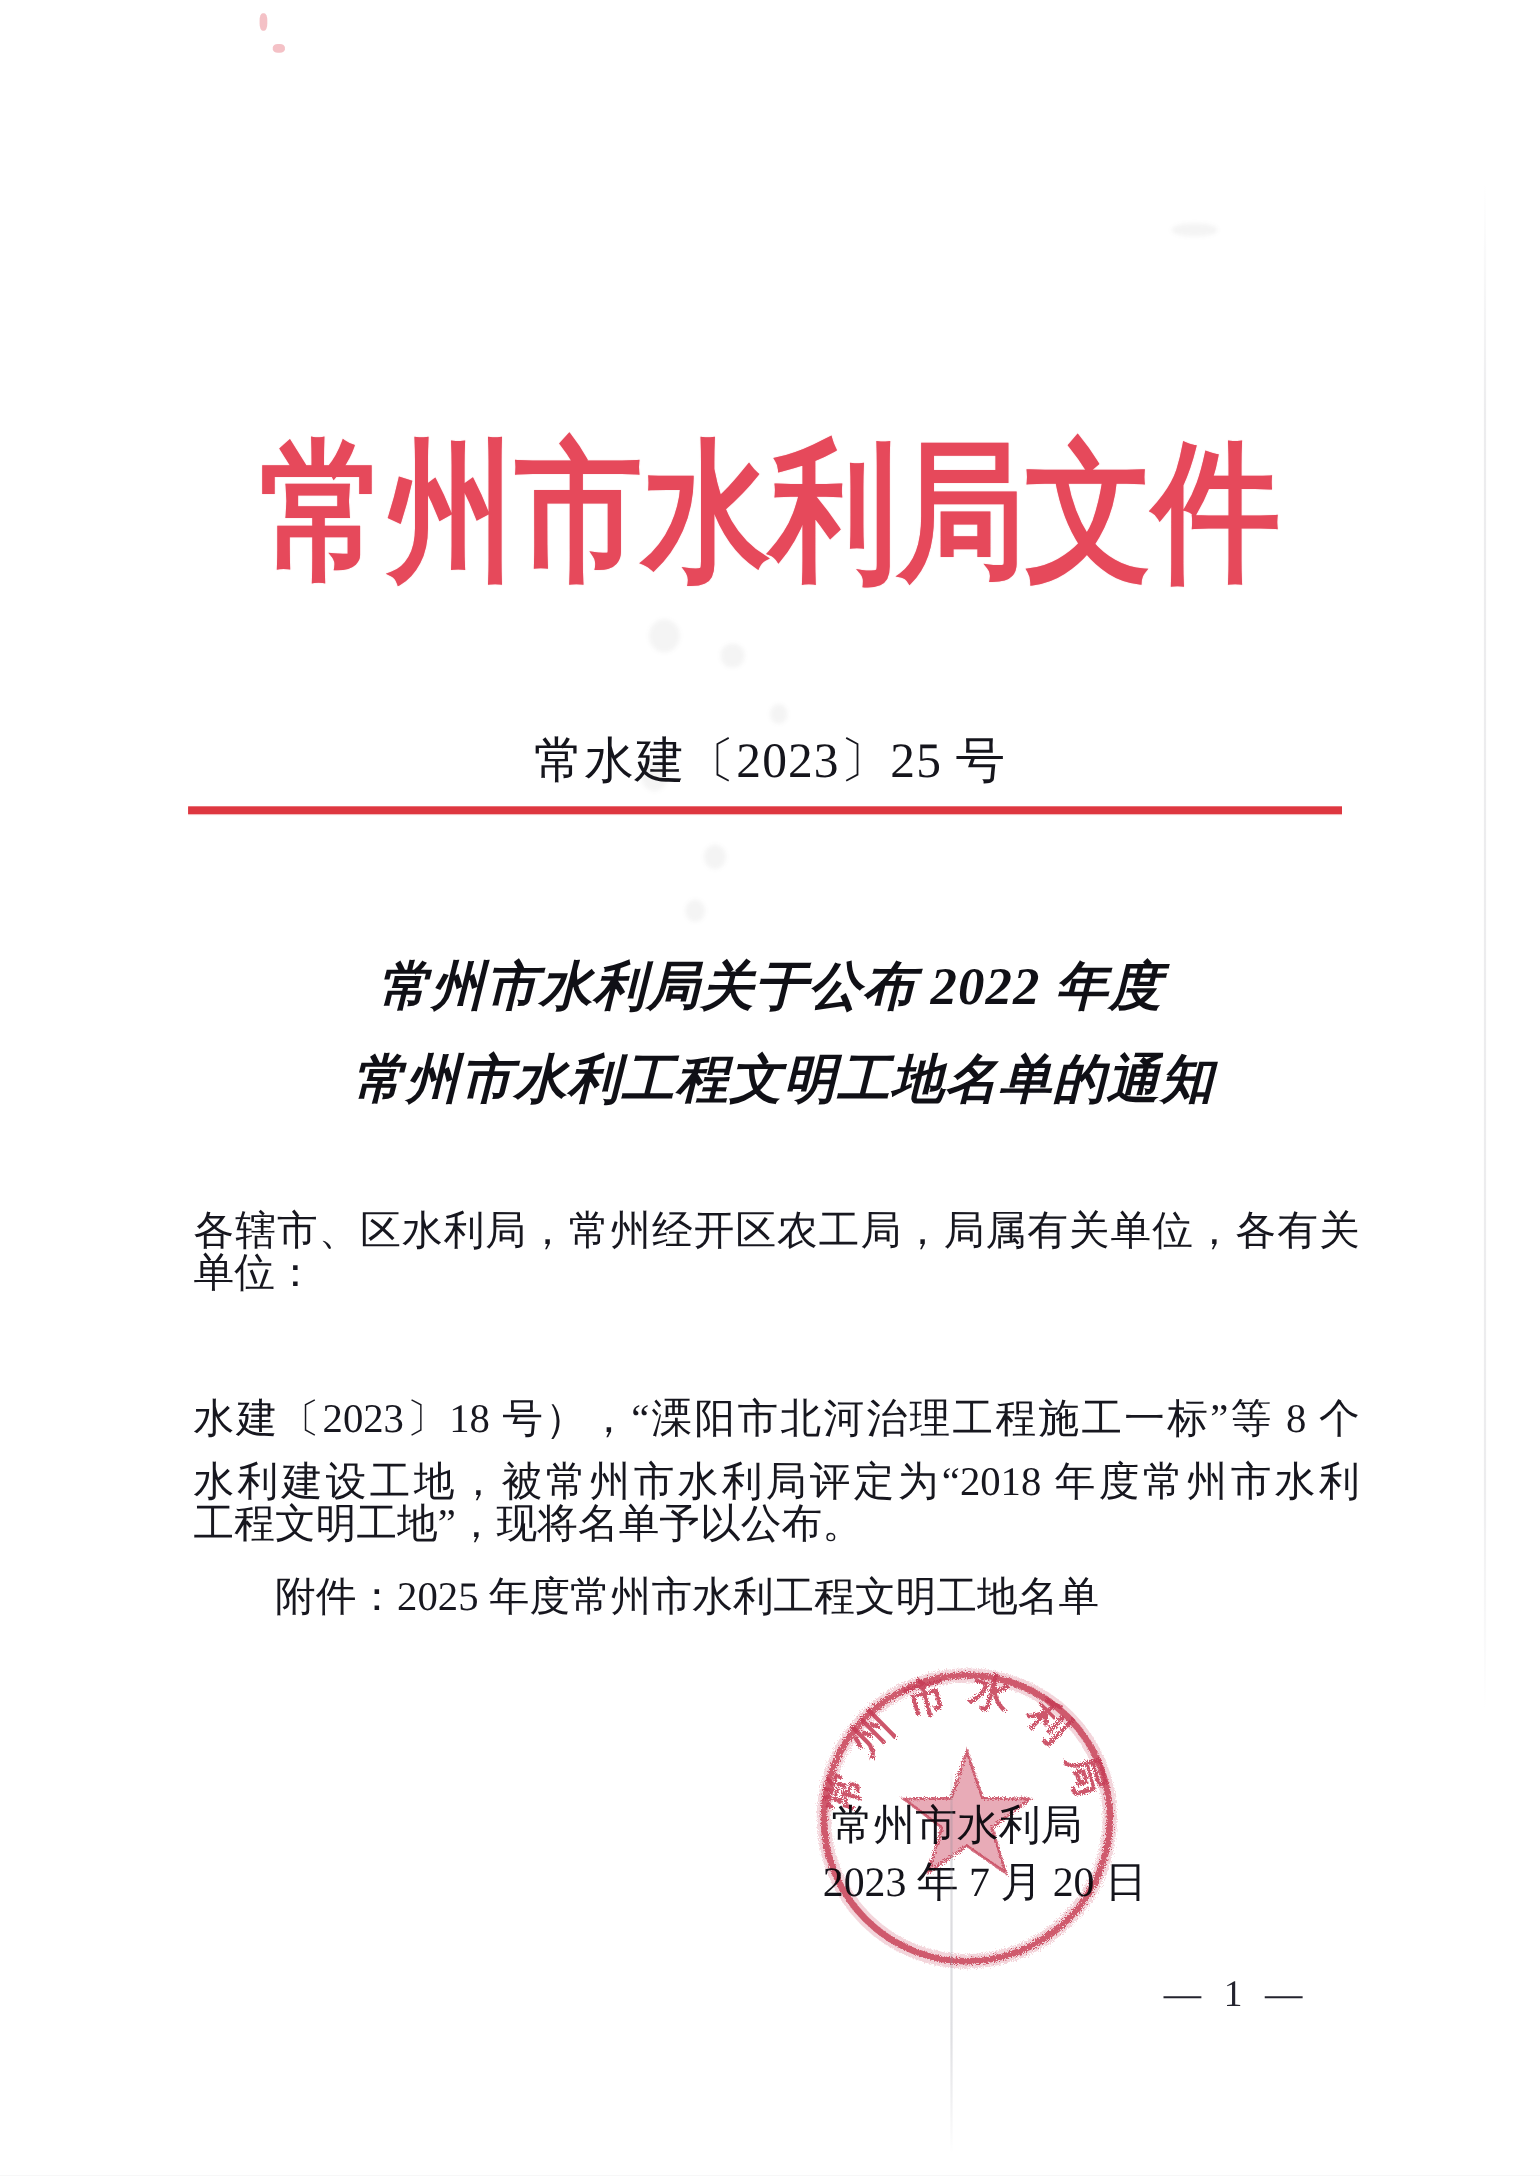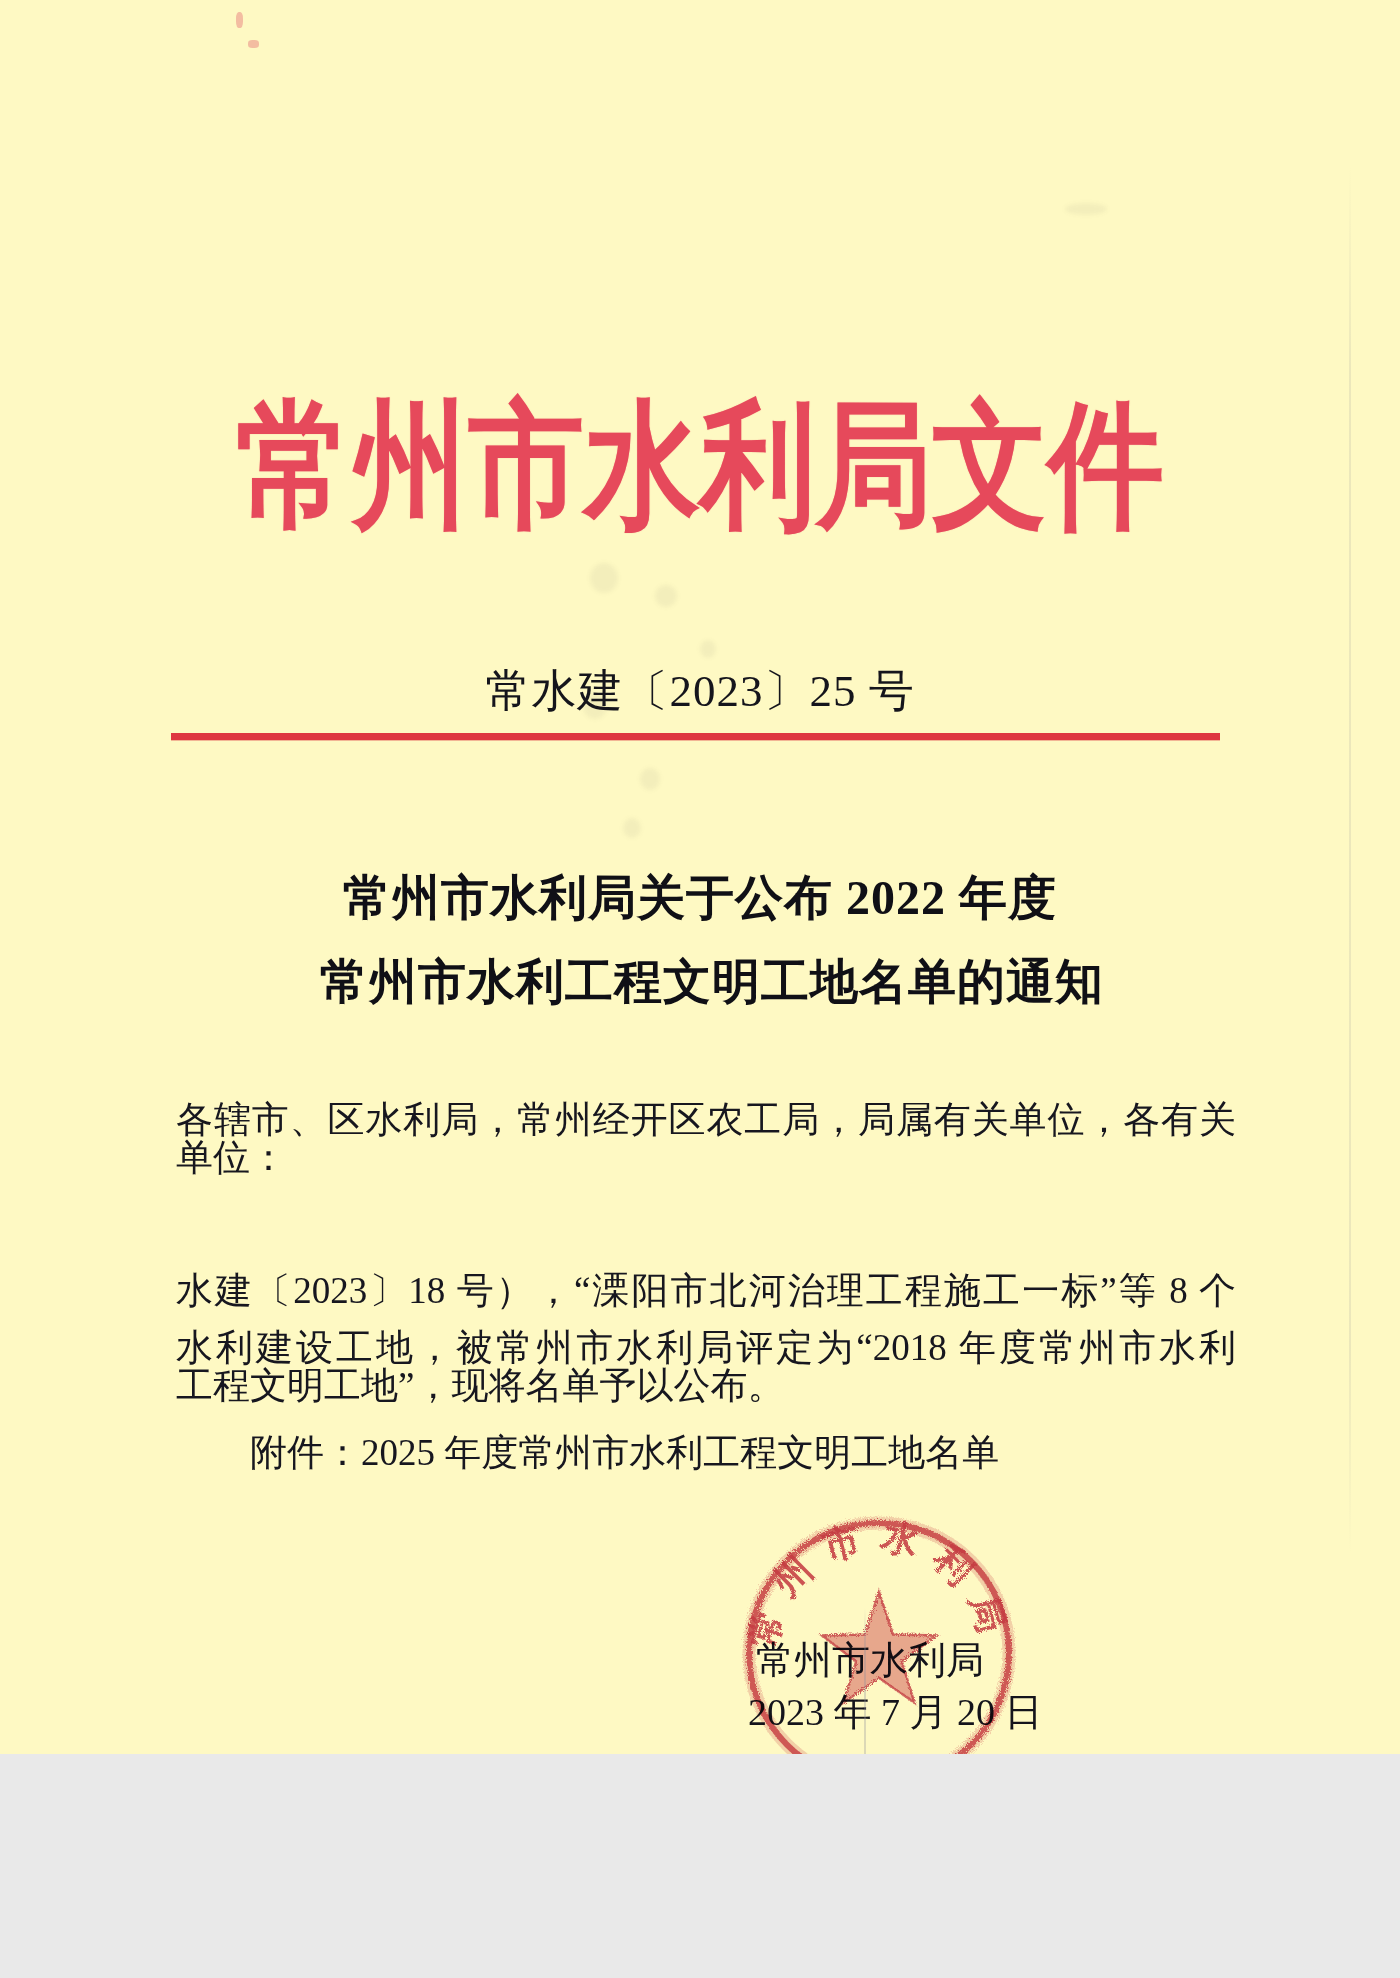--- a/index.html
+++ b/index.html
@@ -1,19 +1,19 @@
 <!DOCTYPE html>
 <html><head>
 <meta charset="utf-8">
 <style>
   html,body{margin:0;padding:0;background:#e9e9e9;}
   #page{
     position:relative;
-    width:1400px;height:1754px;
-    background:#fef9c3;
+    width:1400px;height:1978px;
+    background:#ffffff;
     overflow:hidden;
     font-family:"Liberation Serif","DejaVu Serif",serif;
     color:#17171f;
   }
   
   .letterhead-title{
     position:absolute;top:392px;left:0;right:0;
     text-align:center;
     font-size:138px;line-height:150px;
     font-weight:700;
@@ -38,20 +38,21 @@
   }
   
   .notice-title{
     position:absolute;left:0;right:0;
     text-align:center;
     font-size:48px;line-height:52px;
     font-weight:700;
     color:#101016;
     letter-spacing:1px;
     white-space:nowrap;
+    font-style:italic;
   }
   .notice-title.l1{top:872px;}
   .notice-title.l2{top:956px;padding-left:24px;}
   
   .bodyline{
     position:absolute;left:176px;width:1060px;
     font-size:37px;line-height:46px;
     color:#17171f;
     white-space:nowrap;
   }

